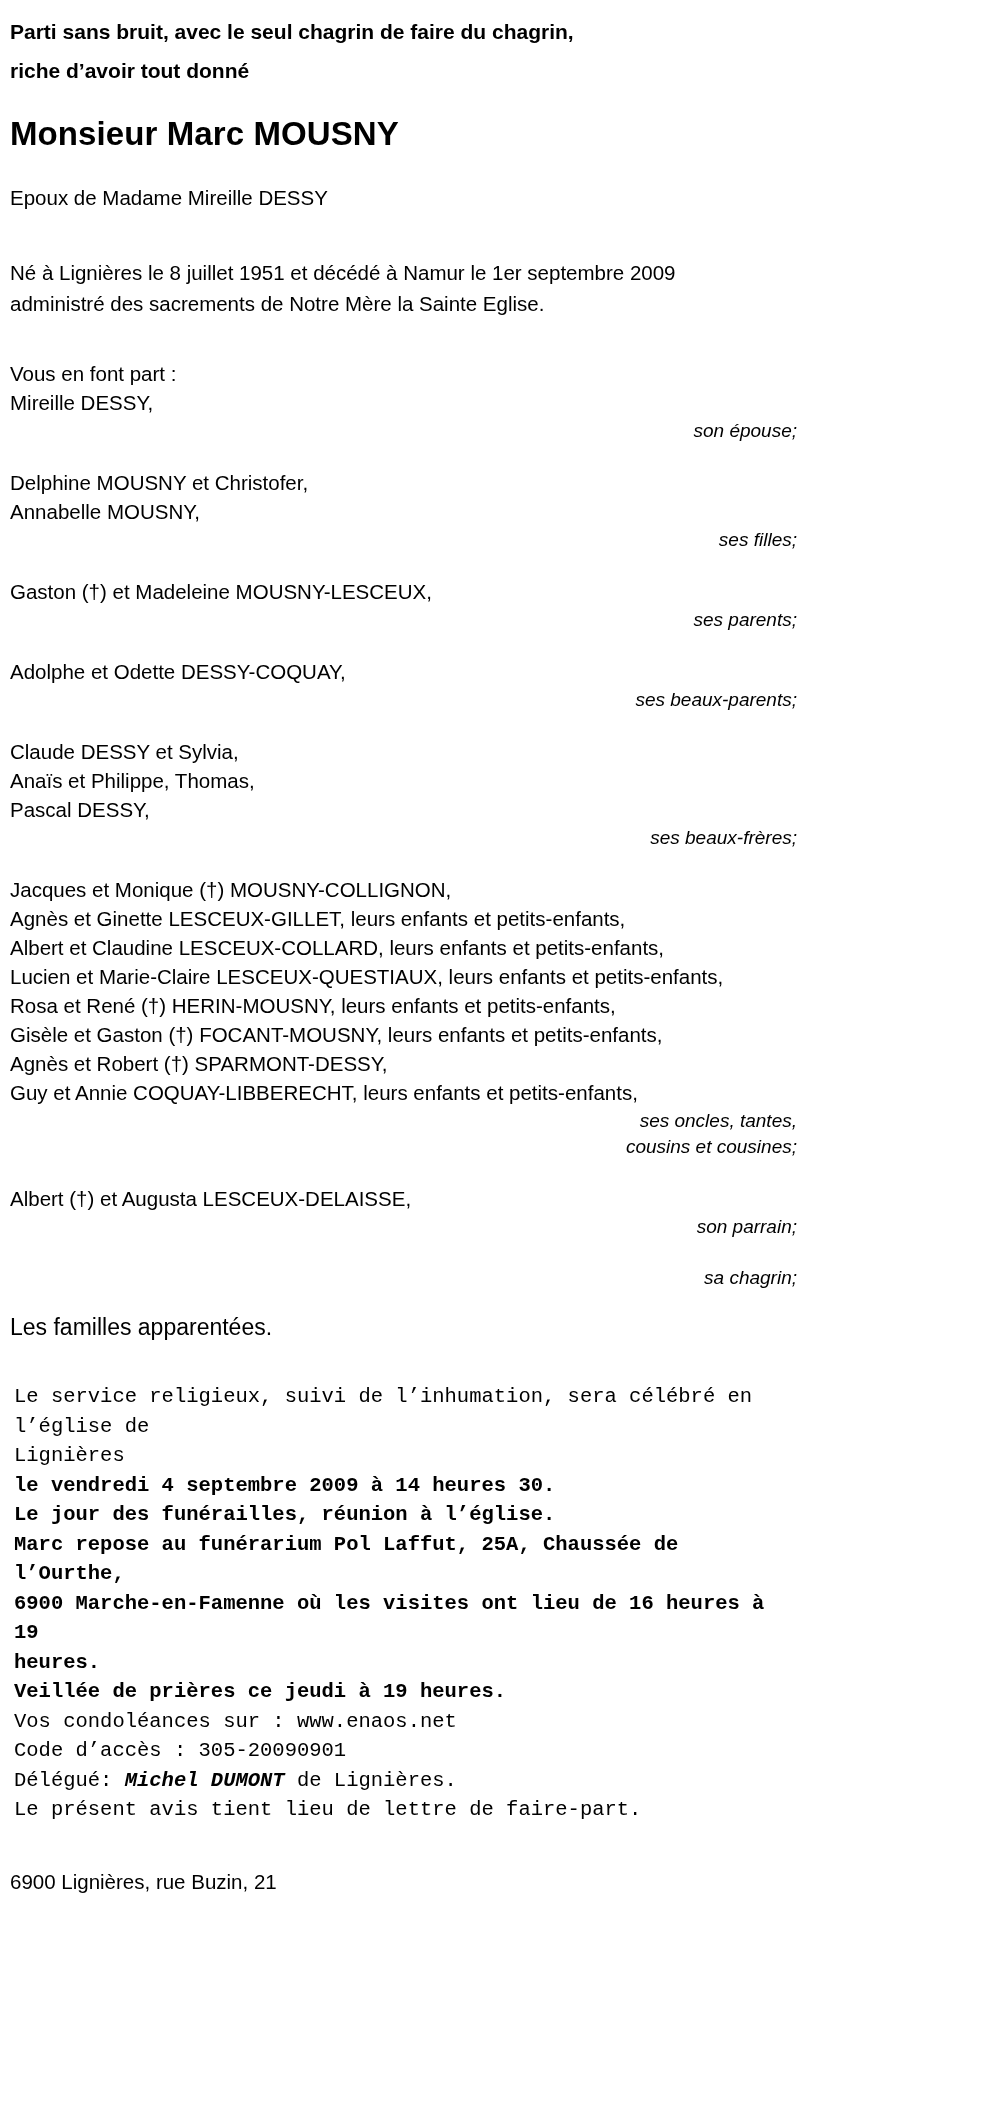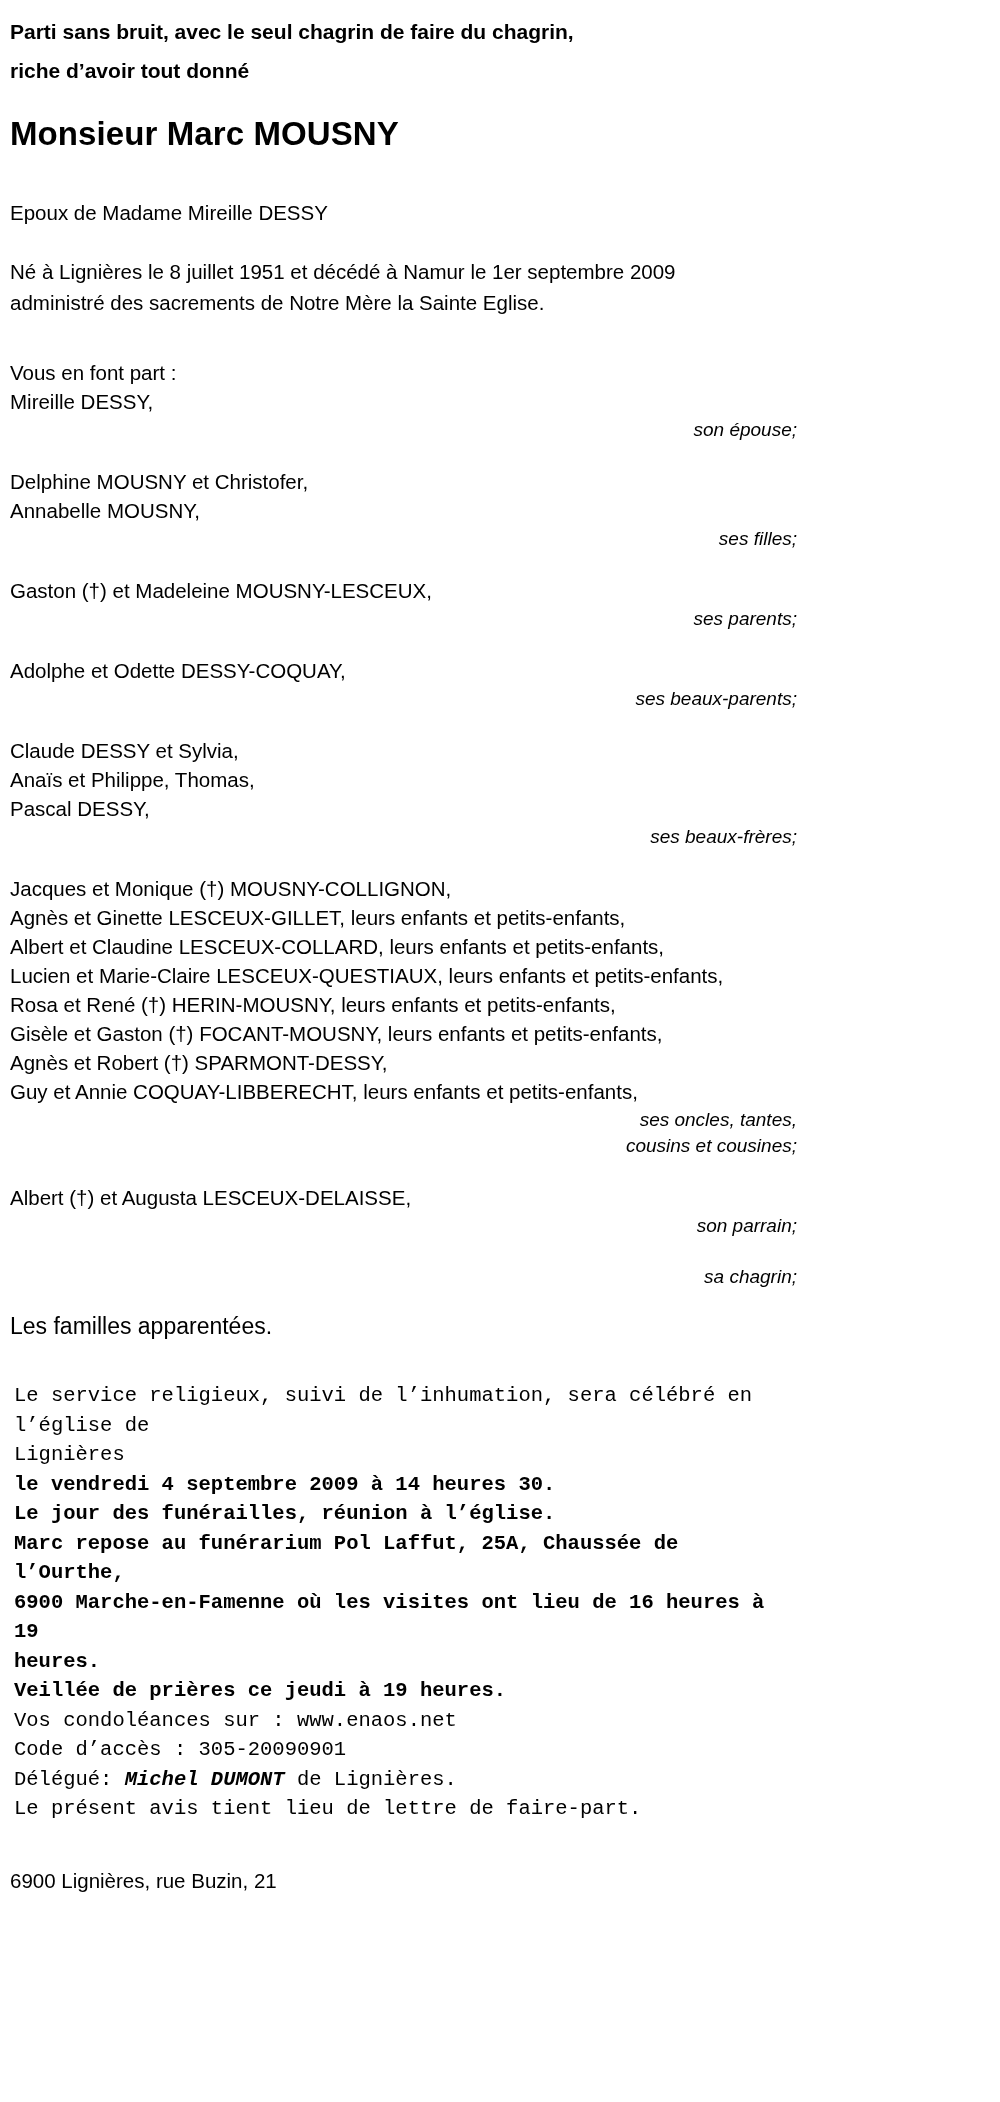--- a/index.html
+++ b/index.html
@@ -47,28 +47,28 @@
     font-size: 33px;
     line-height: 40px;
     letter-spacing: 0.1px;
     margin: 26px 0 0 0;
   }
 
   
   .spouse-line {
     font-size: 20.5px;
     line-height: 30px;
+    margin: 29px 0 0 0;
+  }
+
+  
+  .vitals {
+    font-size: 20.5px;
+    line-height: 29px;
     margin: 44px 0 0 0;
-  }
-
-  
-  .vitals {
-    font-size: 20.5px;
-    line-height: 29px;
-    margin: 28px 0 0 0;
   }
 
   
   .announce-intro {
     font-size: 20.5px;
     line-height: 29px;
     margin: 40px 0 0 0;
   }
 
   .family-list {

